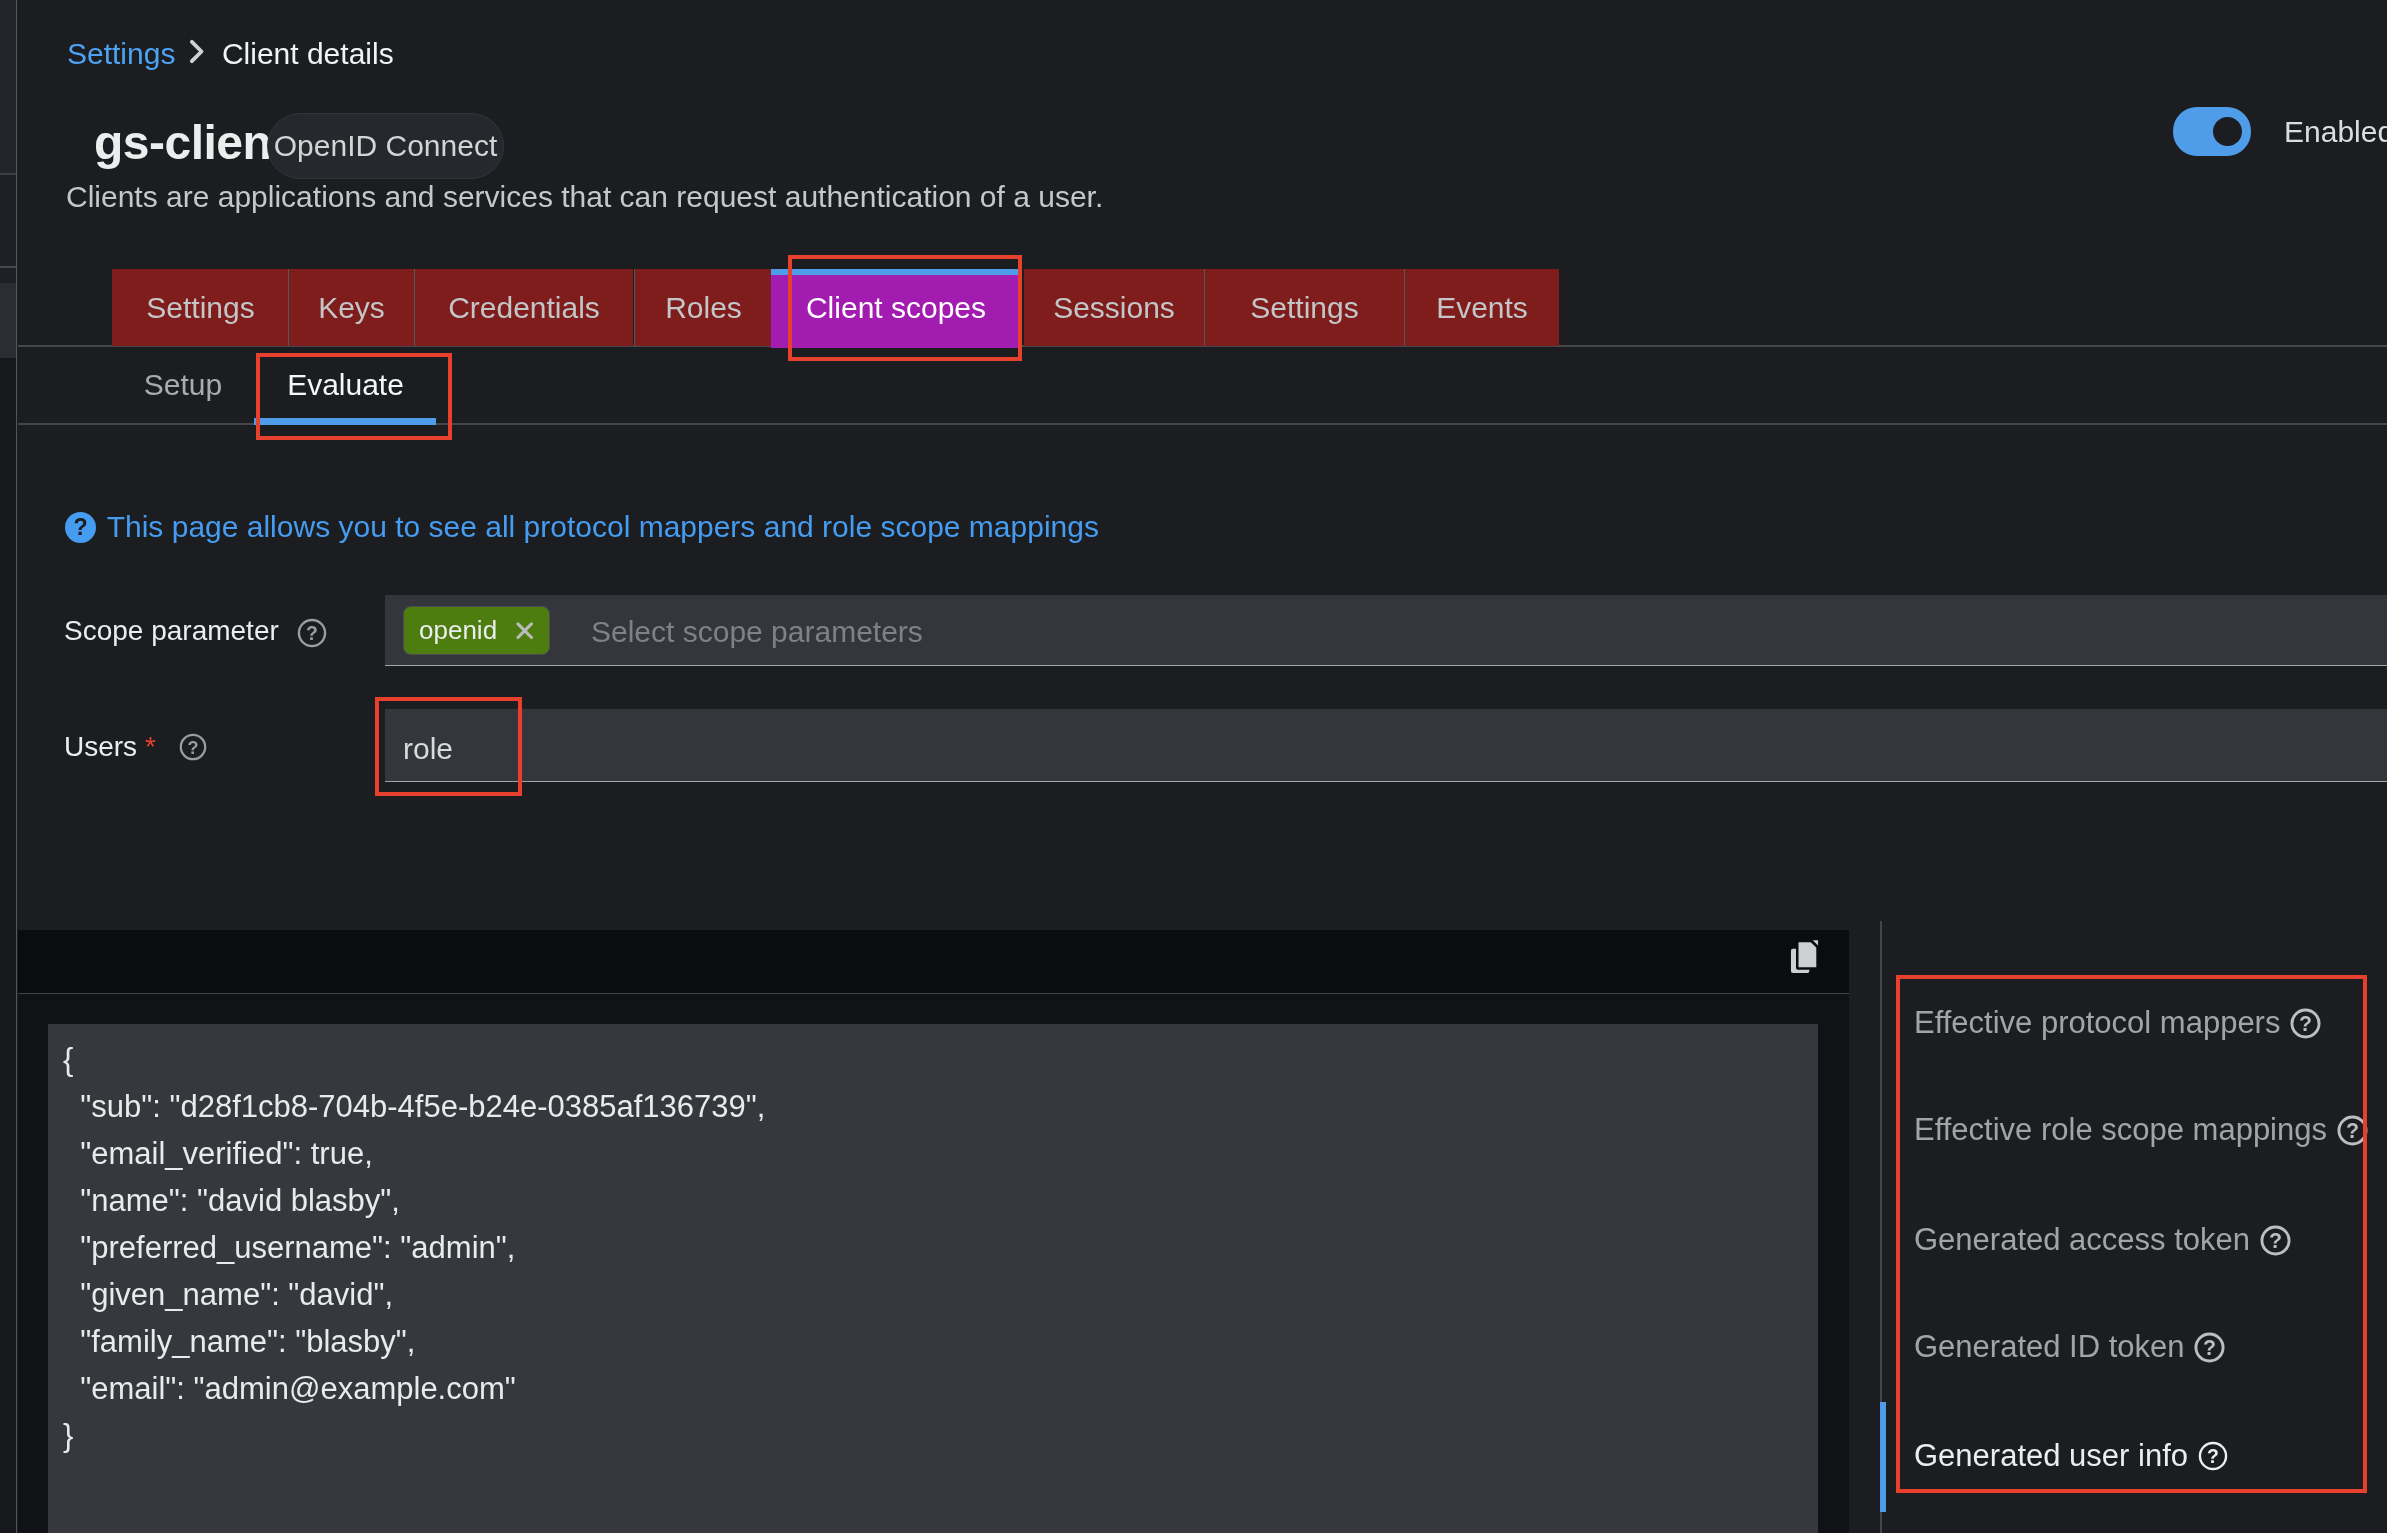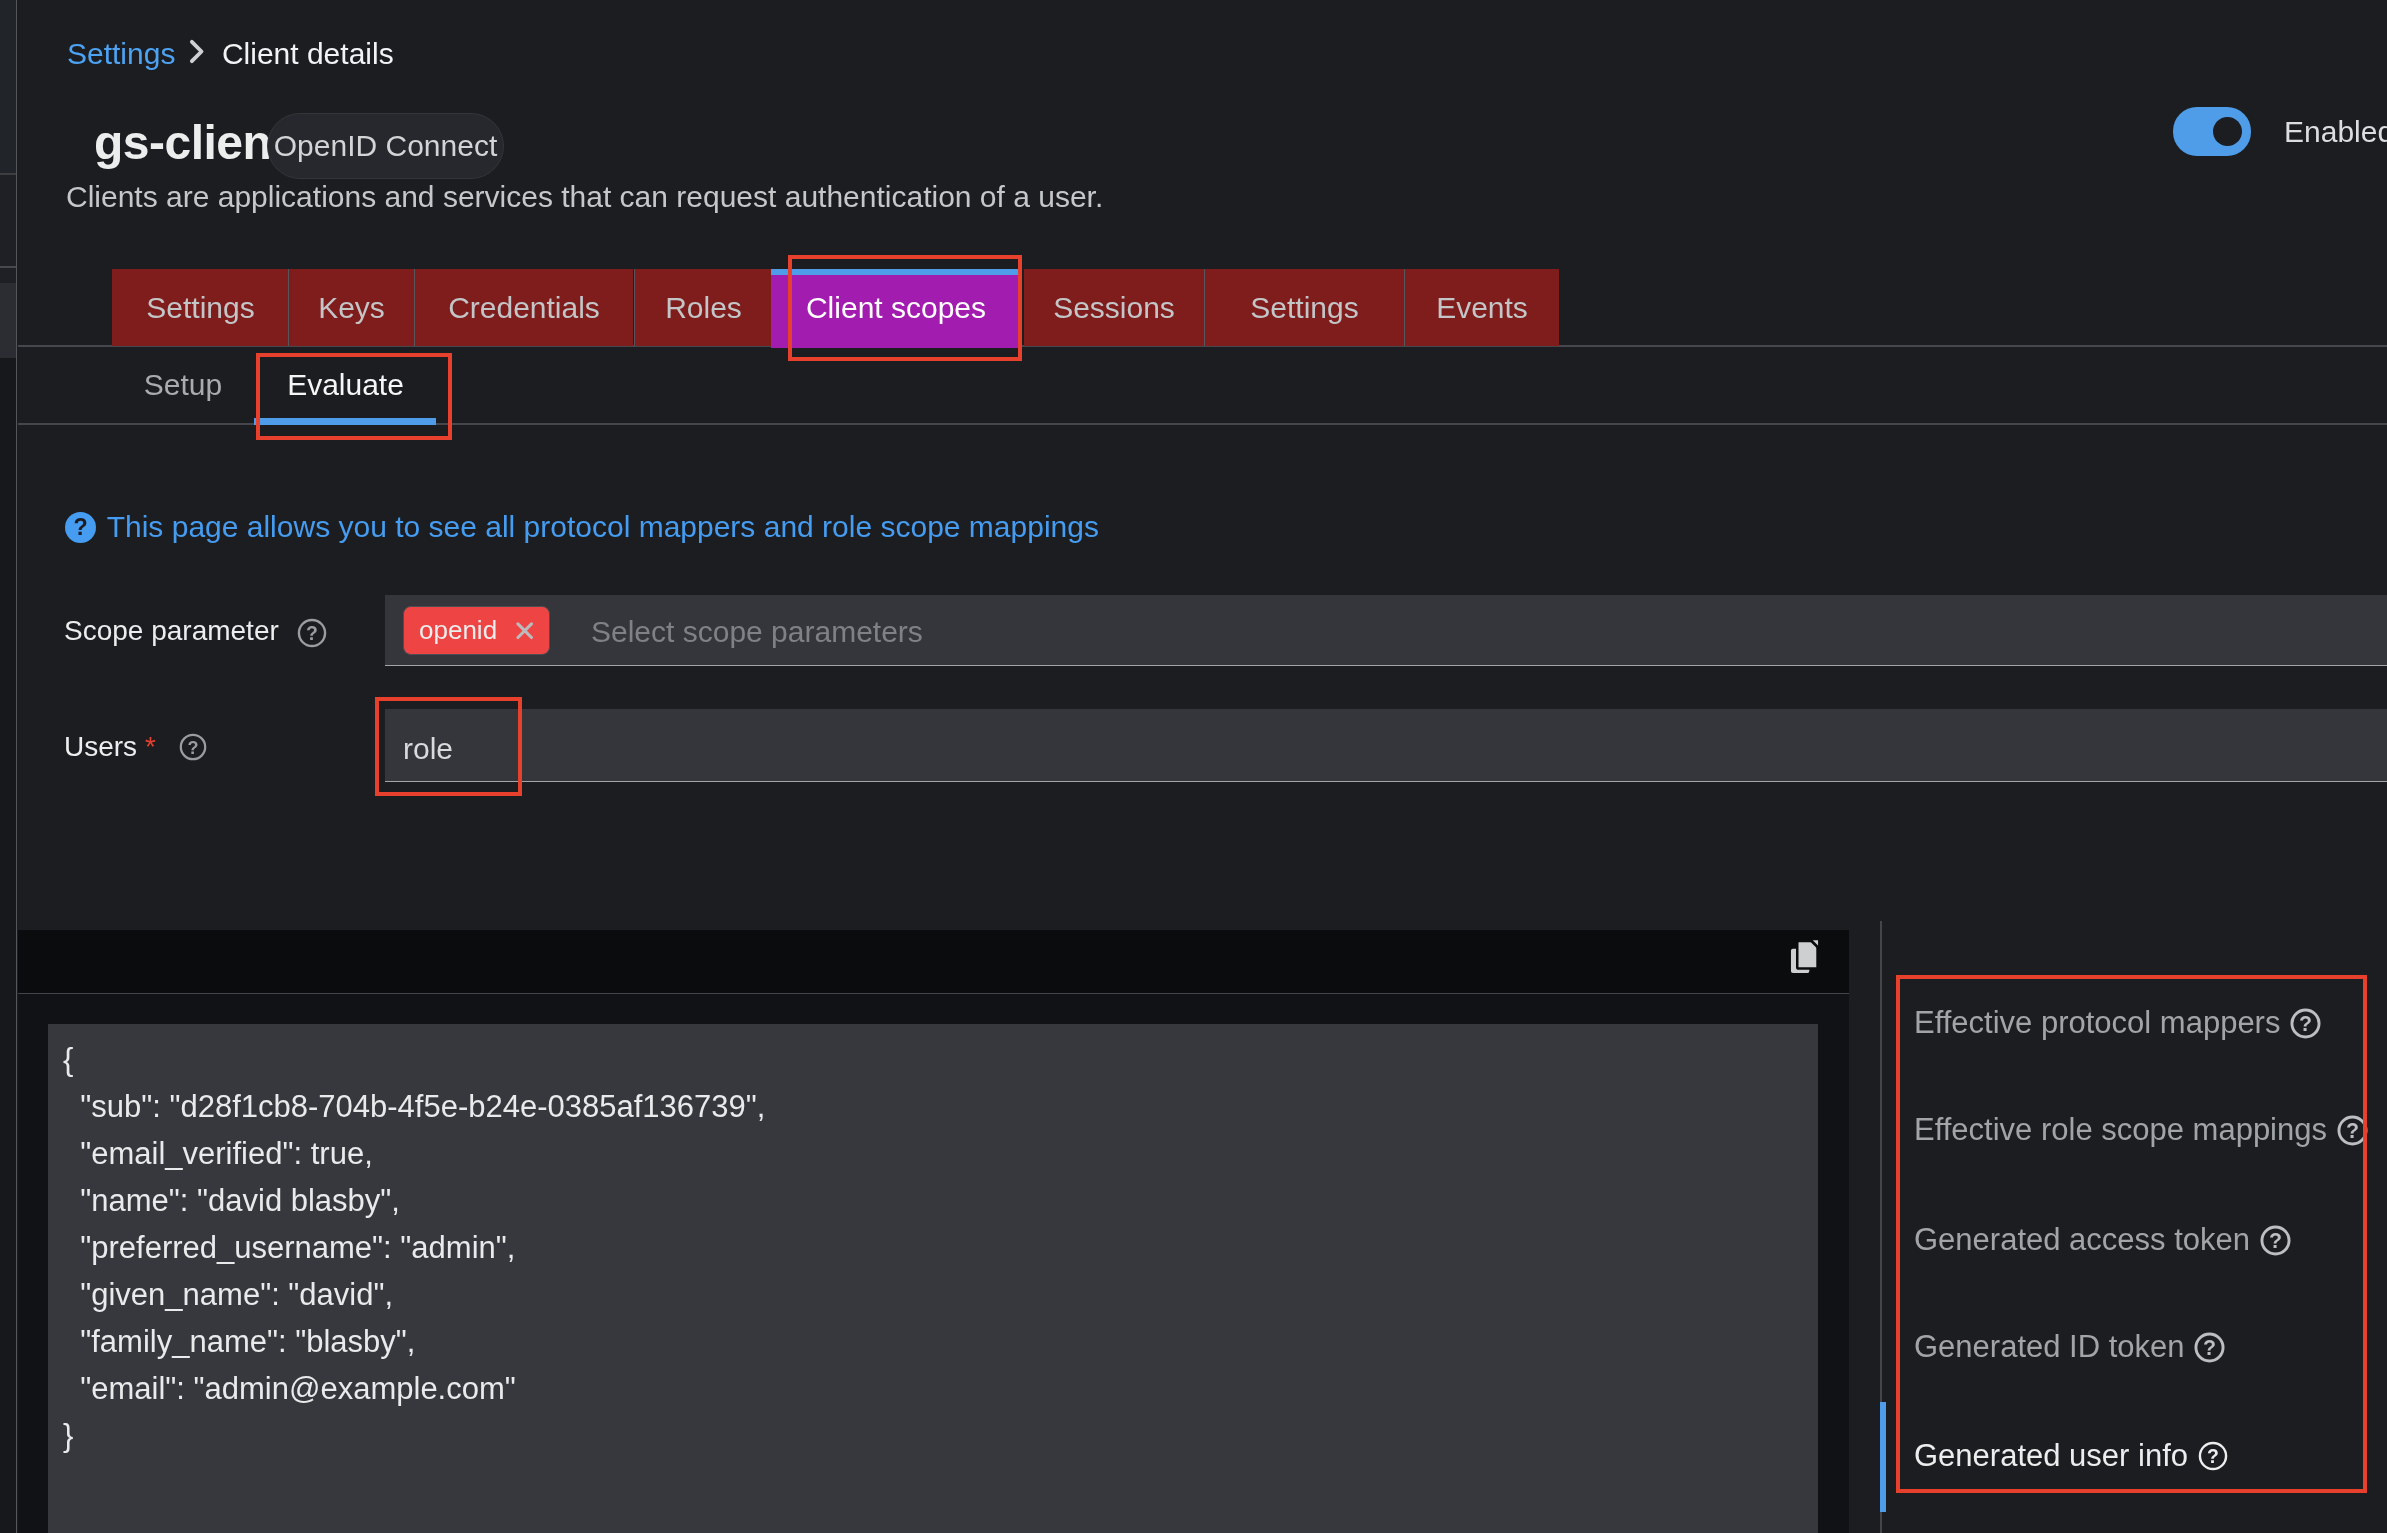--- a/index.html
+++ b/index.html
@@ -50,21 +50,21 @@
   
   .helpline { position:absolute; left:65px; top:511px; height:32px; display:flex; align-items:center; color:#459cf0; font-size:30px; }
   .helpline svg { margin-right:10.7px; }
 
   
   .flabel { position:absolute; font-size:28px; font-weight:400; color:#eceded; }
   .qicon { position:absolute; }
   .input { position:absolute; left:385px; width:2002px; background:#34363b; border-bottom:1.9px solid #a3a5a8; }
   .input1 { top:595px; height:71px; }
   .input2 { top:709px; height:73px; }
-  .chip { position:absolute; left:403px; top:606px; width:147px; height:49px; background:#ef4444; border:1.9px solid #4b4d52; border-radius:7.8px; display:flex; align-items:center; justify-content:center; font-size:26px; color:#eceded; }
+  .chip { position:absolute; left:403px; top:606px; width:147px; height:49px; background:#4d7c0f; border:1.9px solid #4b4d52; border-radius:7.8px; display:flex; align-items:center; justify-content:center; font-size:26px; color:#eceded; }
   .chip svg { margin-left:17.5px; }
   .placeholder { position:absolute; left:591px; top:615px; font-size:30px; color:#7f8185; }
   .admintext { position:absolute; left:403px; top:732px; font-size:30px; color:#d9dadc; }
   .asterisk { color:#e4402f; }
 
   
   .panel { position:absolute; left:17.5px; top:930px; width:1831px; height:604px; background:#111216; }
   .panel .head { position:absolute; left:0; top:0; width:1831px; height:64px; background:#0b0c0e; border-bottom:1.9px solid #43454a; }
   .copyicon { position:absolute; left:1772px; top:8.7px; }
   .codearea { position:absolute; left:30px; top:94px; width:1770px; height:509px; background:#36383d; }

